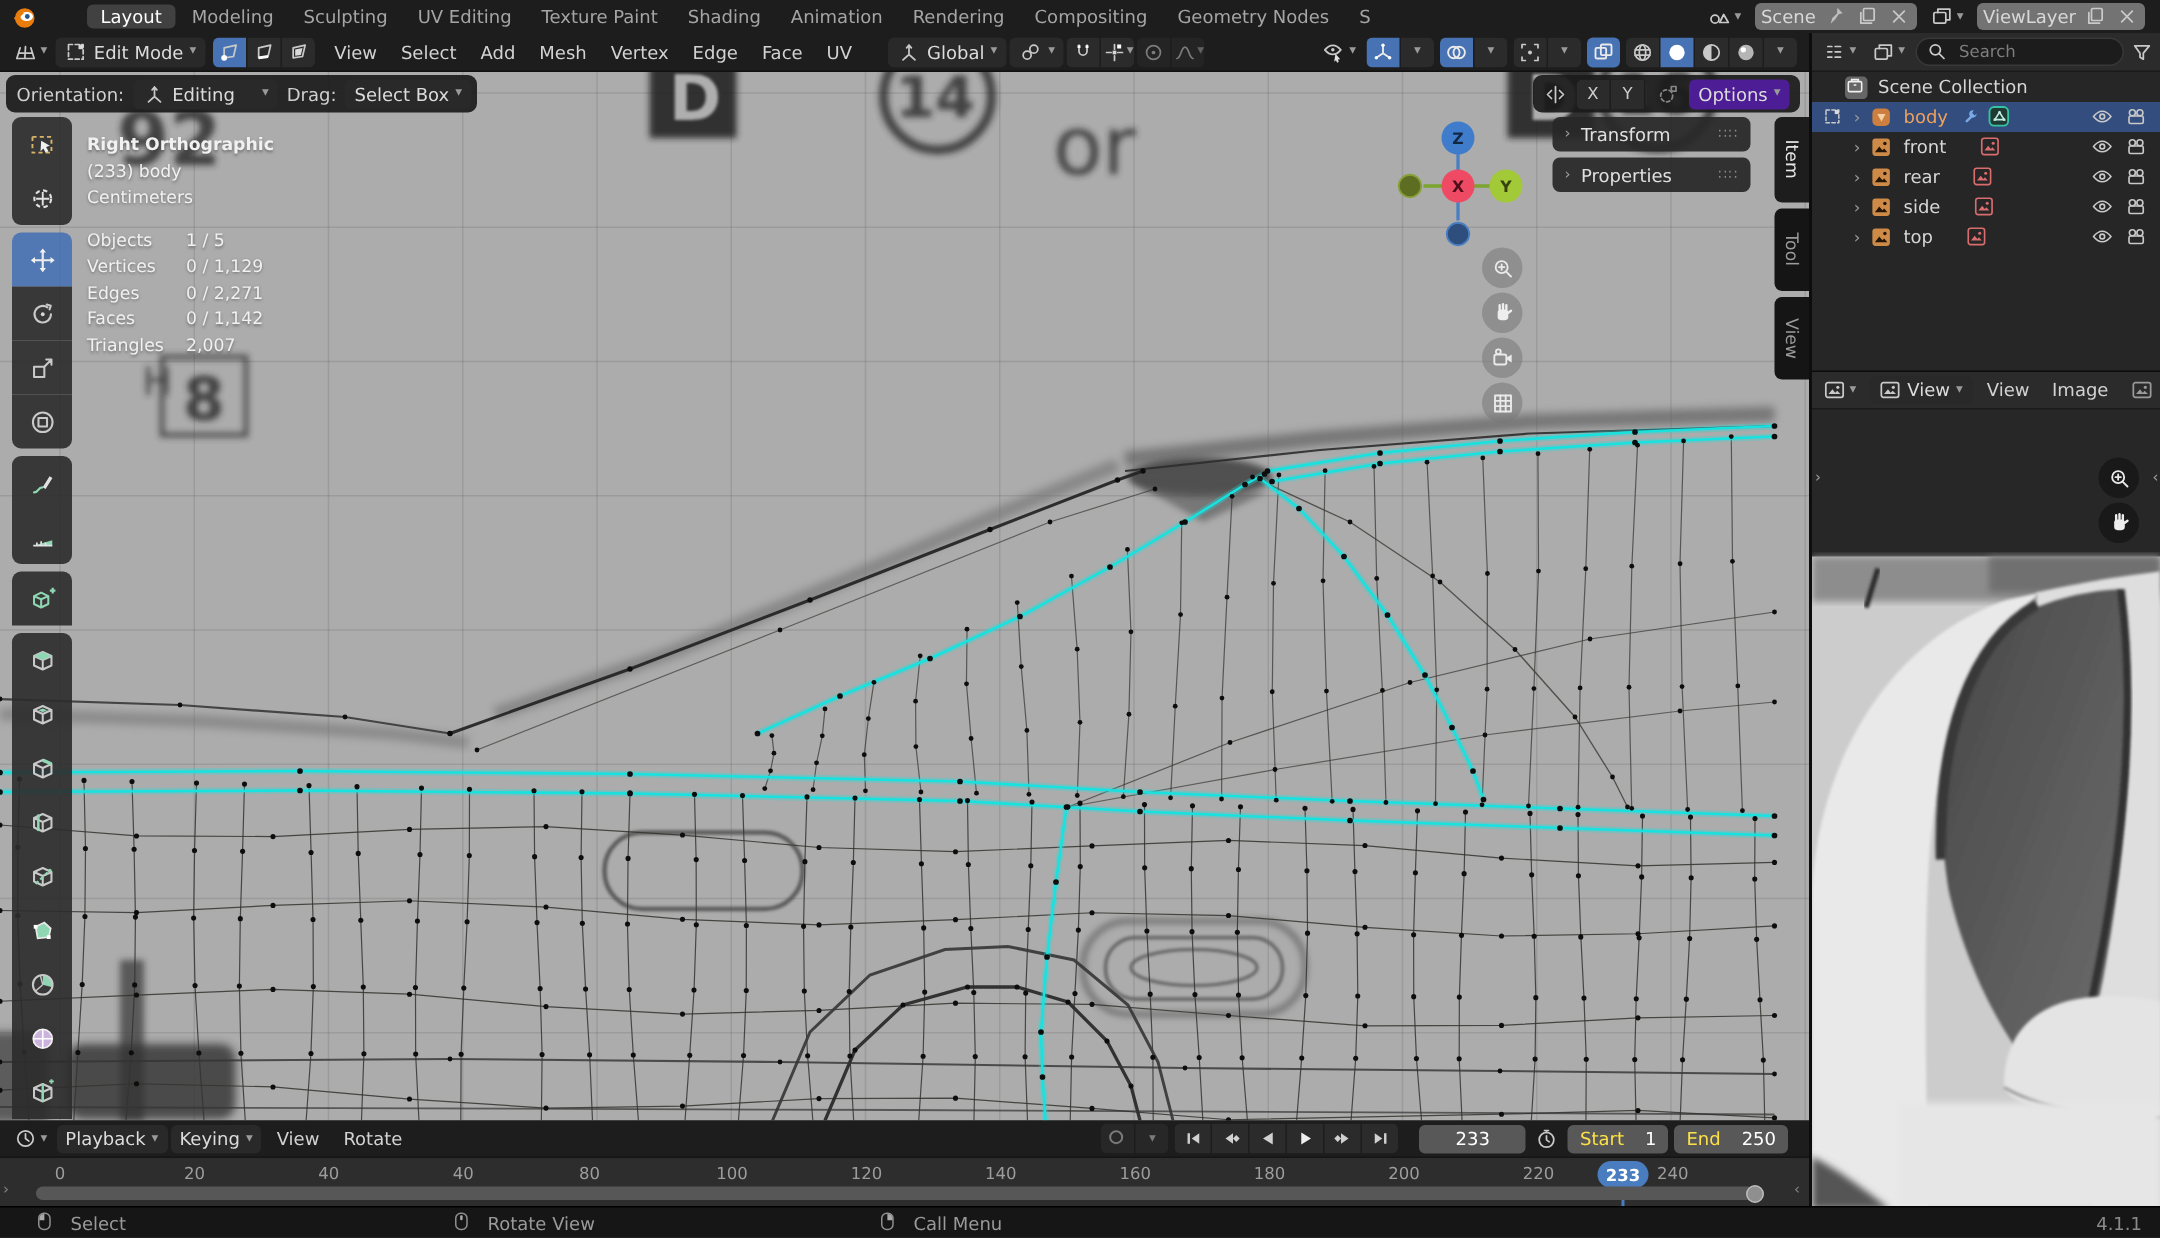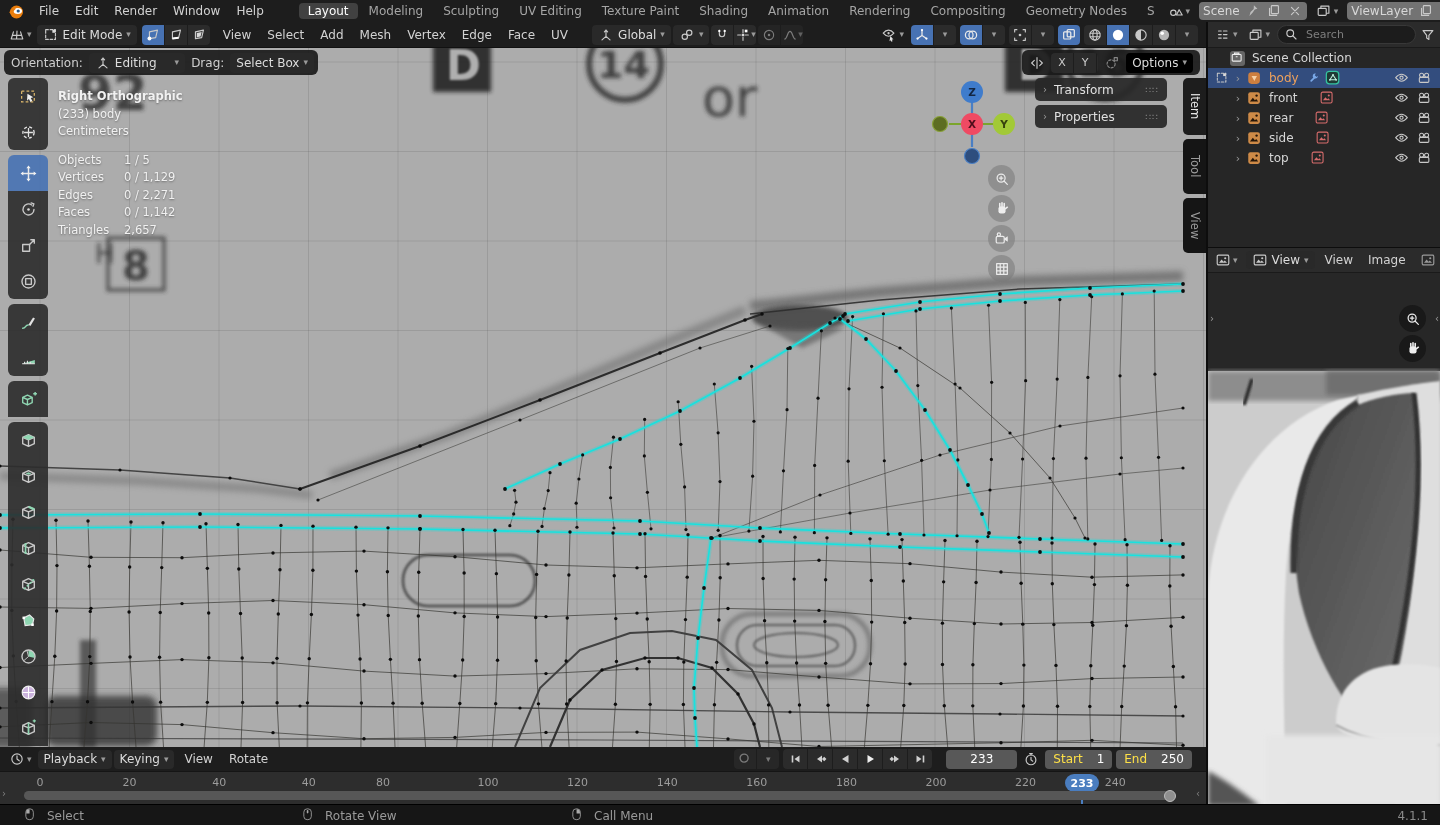--- a/index.html
+++ b/index.html
@@ -83,27 +83,20 @@
 
   <div id="topbar" class="abs">
     <span class="i" style="margin:0 6px 0 8px">
       <svg width="17" height="17" viewBox="0 0 17 17">
           <circle cx="8.5" cy="9" r="6.5" fill="#e87d0d"></circle>
           <ellipse cx="9.8" cy="8" rx="4.2" ry="3" fill="#fff"></ellipse>
           <circle cx="10.2" cy="8" r="1.6" fill="#265787"></circle>
           <path d="M2 10 L7 5" stroke="#e87d0d" stroke-width="2.4"></path>
         </svg>
     </span>
-    <div class="row" id="tb-menus">
-        <span class="menu">File</span>
-        <span class="menu">Edit</span>
-        <span class="menu">Render</span>
-        <span class="menu">Window</span>
-        <span class="menu">Help</span>
-      </div>
     <div class="row" id="tb-workspaces" style="margin-left:26px">
         <span class="ws active">Layout</span>
         <span class="ws">Modeling</span>
         <span class="ws">Sculpting</span>
         <span class="ws">UV Editing</span>
         <span class="ws">Texture Paint</span>
         <span class="ws">Shading</span>
         <span class="ws">Animation</span>
         <span class="ws">Rendering</span>
         <span class="ws">Compositing</span>
@@ -955,21 +948,21 @@
           <span class="tbtn" style="width: 20px; font-size: 11px;">X</span>
           <span class="tbtn" style="width: 20px; font-size: 11px;">Y</span>
           <span class="tbtn" style="width: 20px; font-size: 11px;">Z</span>
         </div>
       <span class="i" style="opacity:.6">
           <svg width="16" height="16" viewBox="0 0 18 18" style="overflow:visible">
             <circle cx="8" cy="10" r="4.5" stroke-dashar="" ray="2.5 2" stroke-dasharray="2.5 2" fill="none" stroke="#c9c9c9" stroke-width="1.3" stroke-linecap="round" stroke-linejoin="round"></circle>
             <rect x="11.5" y="3" width="3.5" height="3.5" fill="none" stroke="#c9c9c9" stroke-width="1.3" stroke-linecap="round" stroke-linejoin="round"></rect>
           </svg>
         </span>
-      <span class="dd" style="background:#000000">
+      <span class="dd" style="background:#4c1d95">
         <span>Options</span>
         <span class="chev">▾</span>
       </span>
     </div>
 
     <div id="toolbar" class="abs">
         <div class="tool">
           <span class="i">
             <svg width="19" height="19" viewBox="0 0 18 18" style="overflow:visible">
               <rect x="2.5" y="4" width="12" height="10" stroke="#d8b46a" fill="none" stroke-width="1.2" stroke-dasharray="2.6 2"></rect>
@@ -1139,21 +1132,21 @@
           <div class="srow">
             <span class="sl">Edges</span>
             <span class="sv">0 / 2,271</span>
           </div>
           <div class="srow">
             <span class="sl">Faces</span>
             <span class="sv">0 / 1,142</span>
           </div>
           <div class="srow">
             <span class="sl">Triangles</span>
-            <span class="sv">2,657</span>
+            <span class="sv">2,007</span>
           </div>
         </div>
     </div>
 
     <div class="panelbtn abs" style="left:1035px;top:30px">
       <span class="chev" style="font-size:10px">›</span>
         <span>Transform</span>
         <span class="grip">∷∷</span>
     </div>
     <div class="panelbtn abs" style="left:1035px;top:57px">
@@ -1612,21 +1605,21 @@
           <span>250</span>
         </span>
       </div>
     </div>
     <div id="ruler">
       <div id="ruler-ticks">
           <span class="tick" style="left: 40px;">0</span>
           <span class="tick" style="left: 129.6px;">20</span>
           <span class="tick" style="left: 219.2px;">40</span>
           <span class="tick" style="left: 308.8px;">40</span>
-          <span class="tick" style="left: 383px;">80</span>
+          <span class="tick" style="left: 393px;">80</span>
           <span class="tick" style="left: 488px;">100</span>
           <span class="tick" style="left: 577.6px;">120</span>
           <span class="tick" style="left: 667.2px;">140</span>
           <span class="tick" style="left: 756.8px;">160</span>
           <span class="tick" style="left: 846.4px;">180</span>
           <span class="tick" style="left: 936px;">200</span>
           <span class="tick" style="left: 1025.6px;">220</span>
           <span class="tick" style="left: 1115.2px;">240</span>
         </div>
       <div id="playhead" style="left:1082px">
@@ -1652,21 +1645,21 @@
       </div>
     <div class="hint" style="left:303px">
         <span class="i">
           <svg width="15" height="15" viewBox="0 0 18 18" style="overflow:visible">
             <rect x="1" y="1" width="9" height="13" rx="4" fill="none" stroke="#8f8f8f" stroke-width="1.2"></rect>
             <rect x="4.5" y="2.5" width="2" height="4" rx="1" fill="#aaa"></rect>
           </svg>
         </span>
         <span>Rotate View</span>
       </div>
-    <div class="hint" style="left:572px">
+    <div class="hint" style="left:587px">
         <span class="i">
           <svg width="15" height="15" viewBox="0 0 18 18" style="overflow:visible">
             <rect x="1" y="1" width="9" height="13" rx="4" fill="none" stroke="#8f8f8f" stroke-width="1.2"></rect>
             <path d="M5.5 1.5H6a3.5 3.5 0 0 1 3.5 3.5v1.5h-4z" fill="#aaa"></path>
           </svg>
         </span>
         <span>Call Menu</span>
       </div>
     <div class="ver">4.1.1</div>
   </div>

